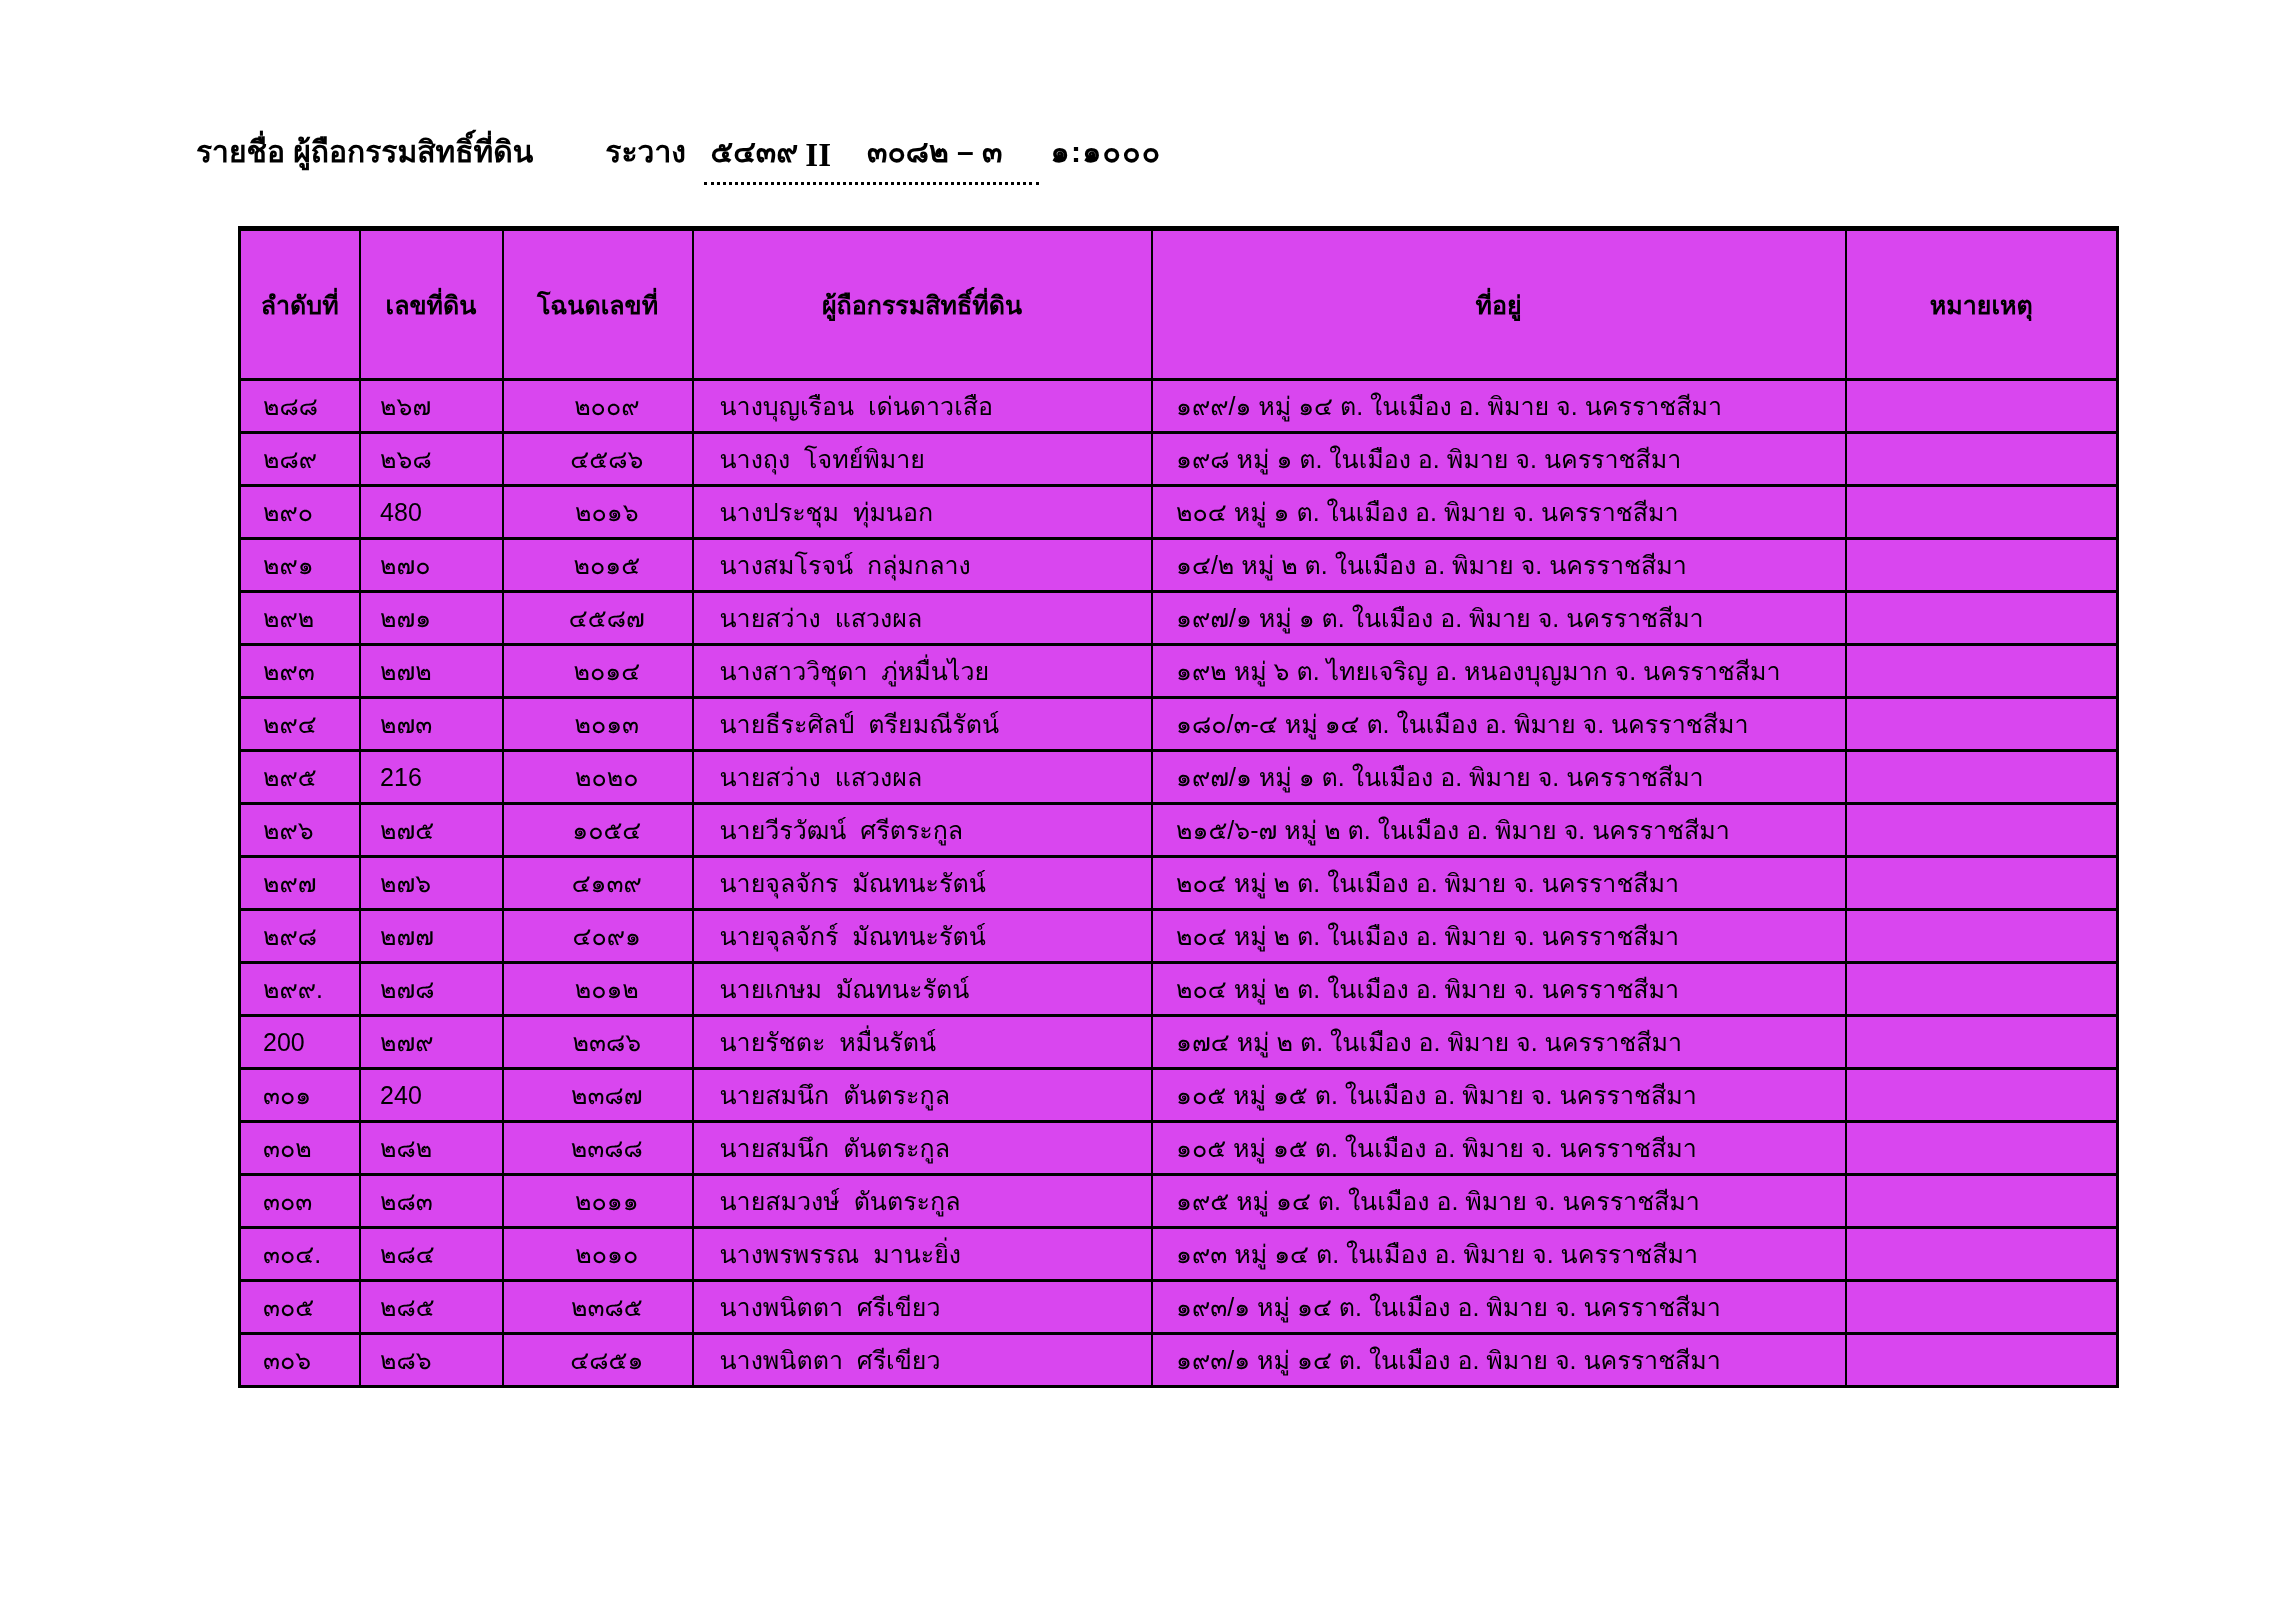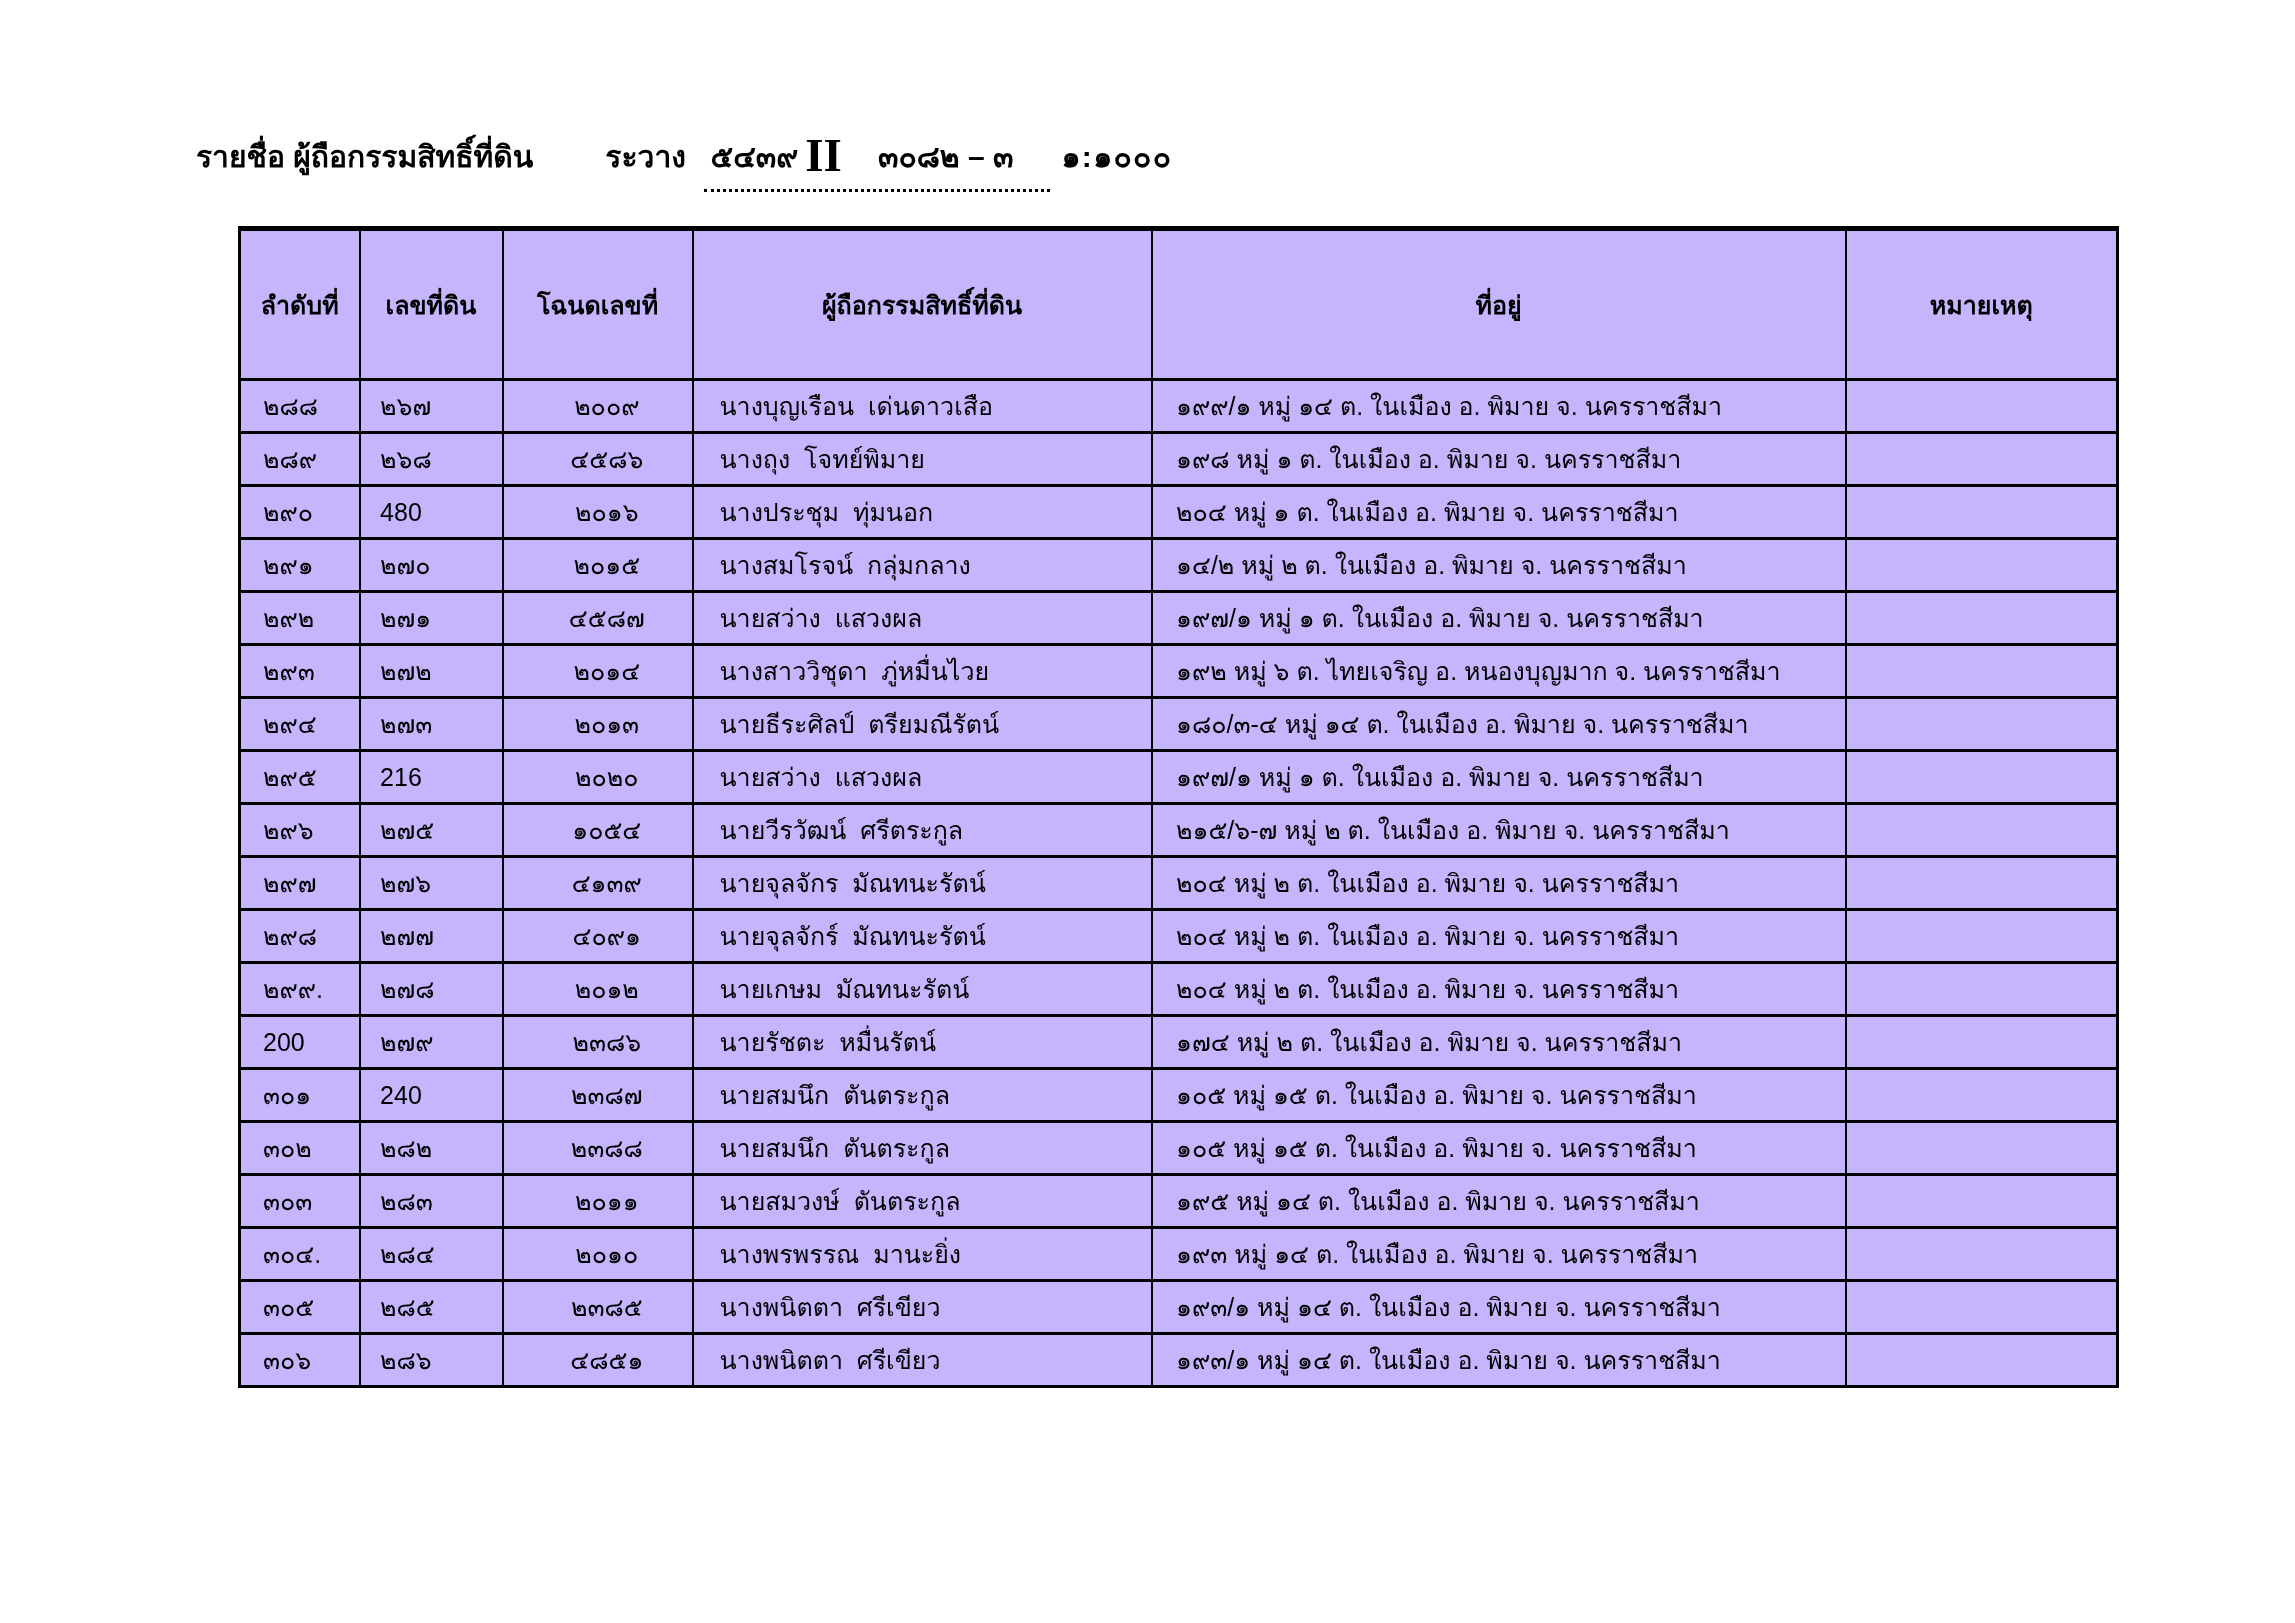--- a/index.html
+++ b/index.html
@@ -27,35 +27,35 @@
   .title-prefix { margin-right: 72px; }
   .title-ravang { margin-right: 18px; }
   .title-underdot {
     display: inline-block;
     border-bottom: 3.9px dotted #000;
     padding: 0 36px 6.5px 6.5px;
   }
   .title-sheet { margin-right: 7px; }
   .title-roman {
     font-family: "Liberation Serif", "DejaVu Serif", serif;
-    font-size: 47px;
+    font-size: 33px;
     font-weight: bold;
     margin-right: 36px;
     vertical-align: -3.9px;
   }
   .title-range { }
   .title-scale { margin-left: 12px; letter-spacing: 1.3px; }
 
   table.land-table {
     position: absolute;
     top: 226px;
     left: 238px;
     border-collapse: collapse;
     table-layout: fixed;
-    background: #c4b5fd;
+    background: #d946ef;
   }
   table.land-table col.c1 { width: 120px; }
   table.land-table col.c2 { width: 143px; }
   table.land-table col.c3 { width: 190px; }
   table.land-table col.c4 { width: 459px; }
   table.land-table col.c5 { width: 694px; }
   table.land-table col.c6 { width: 272px; }
 
   table.land-table th,
   table.land-table td {

